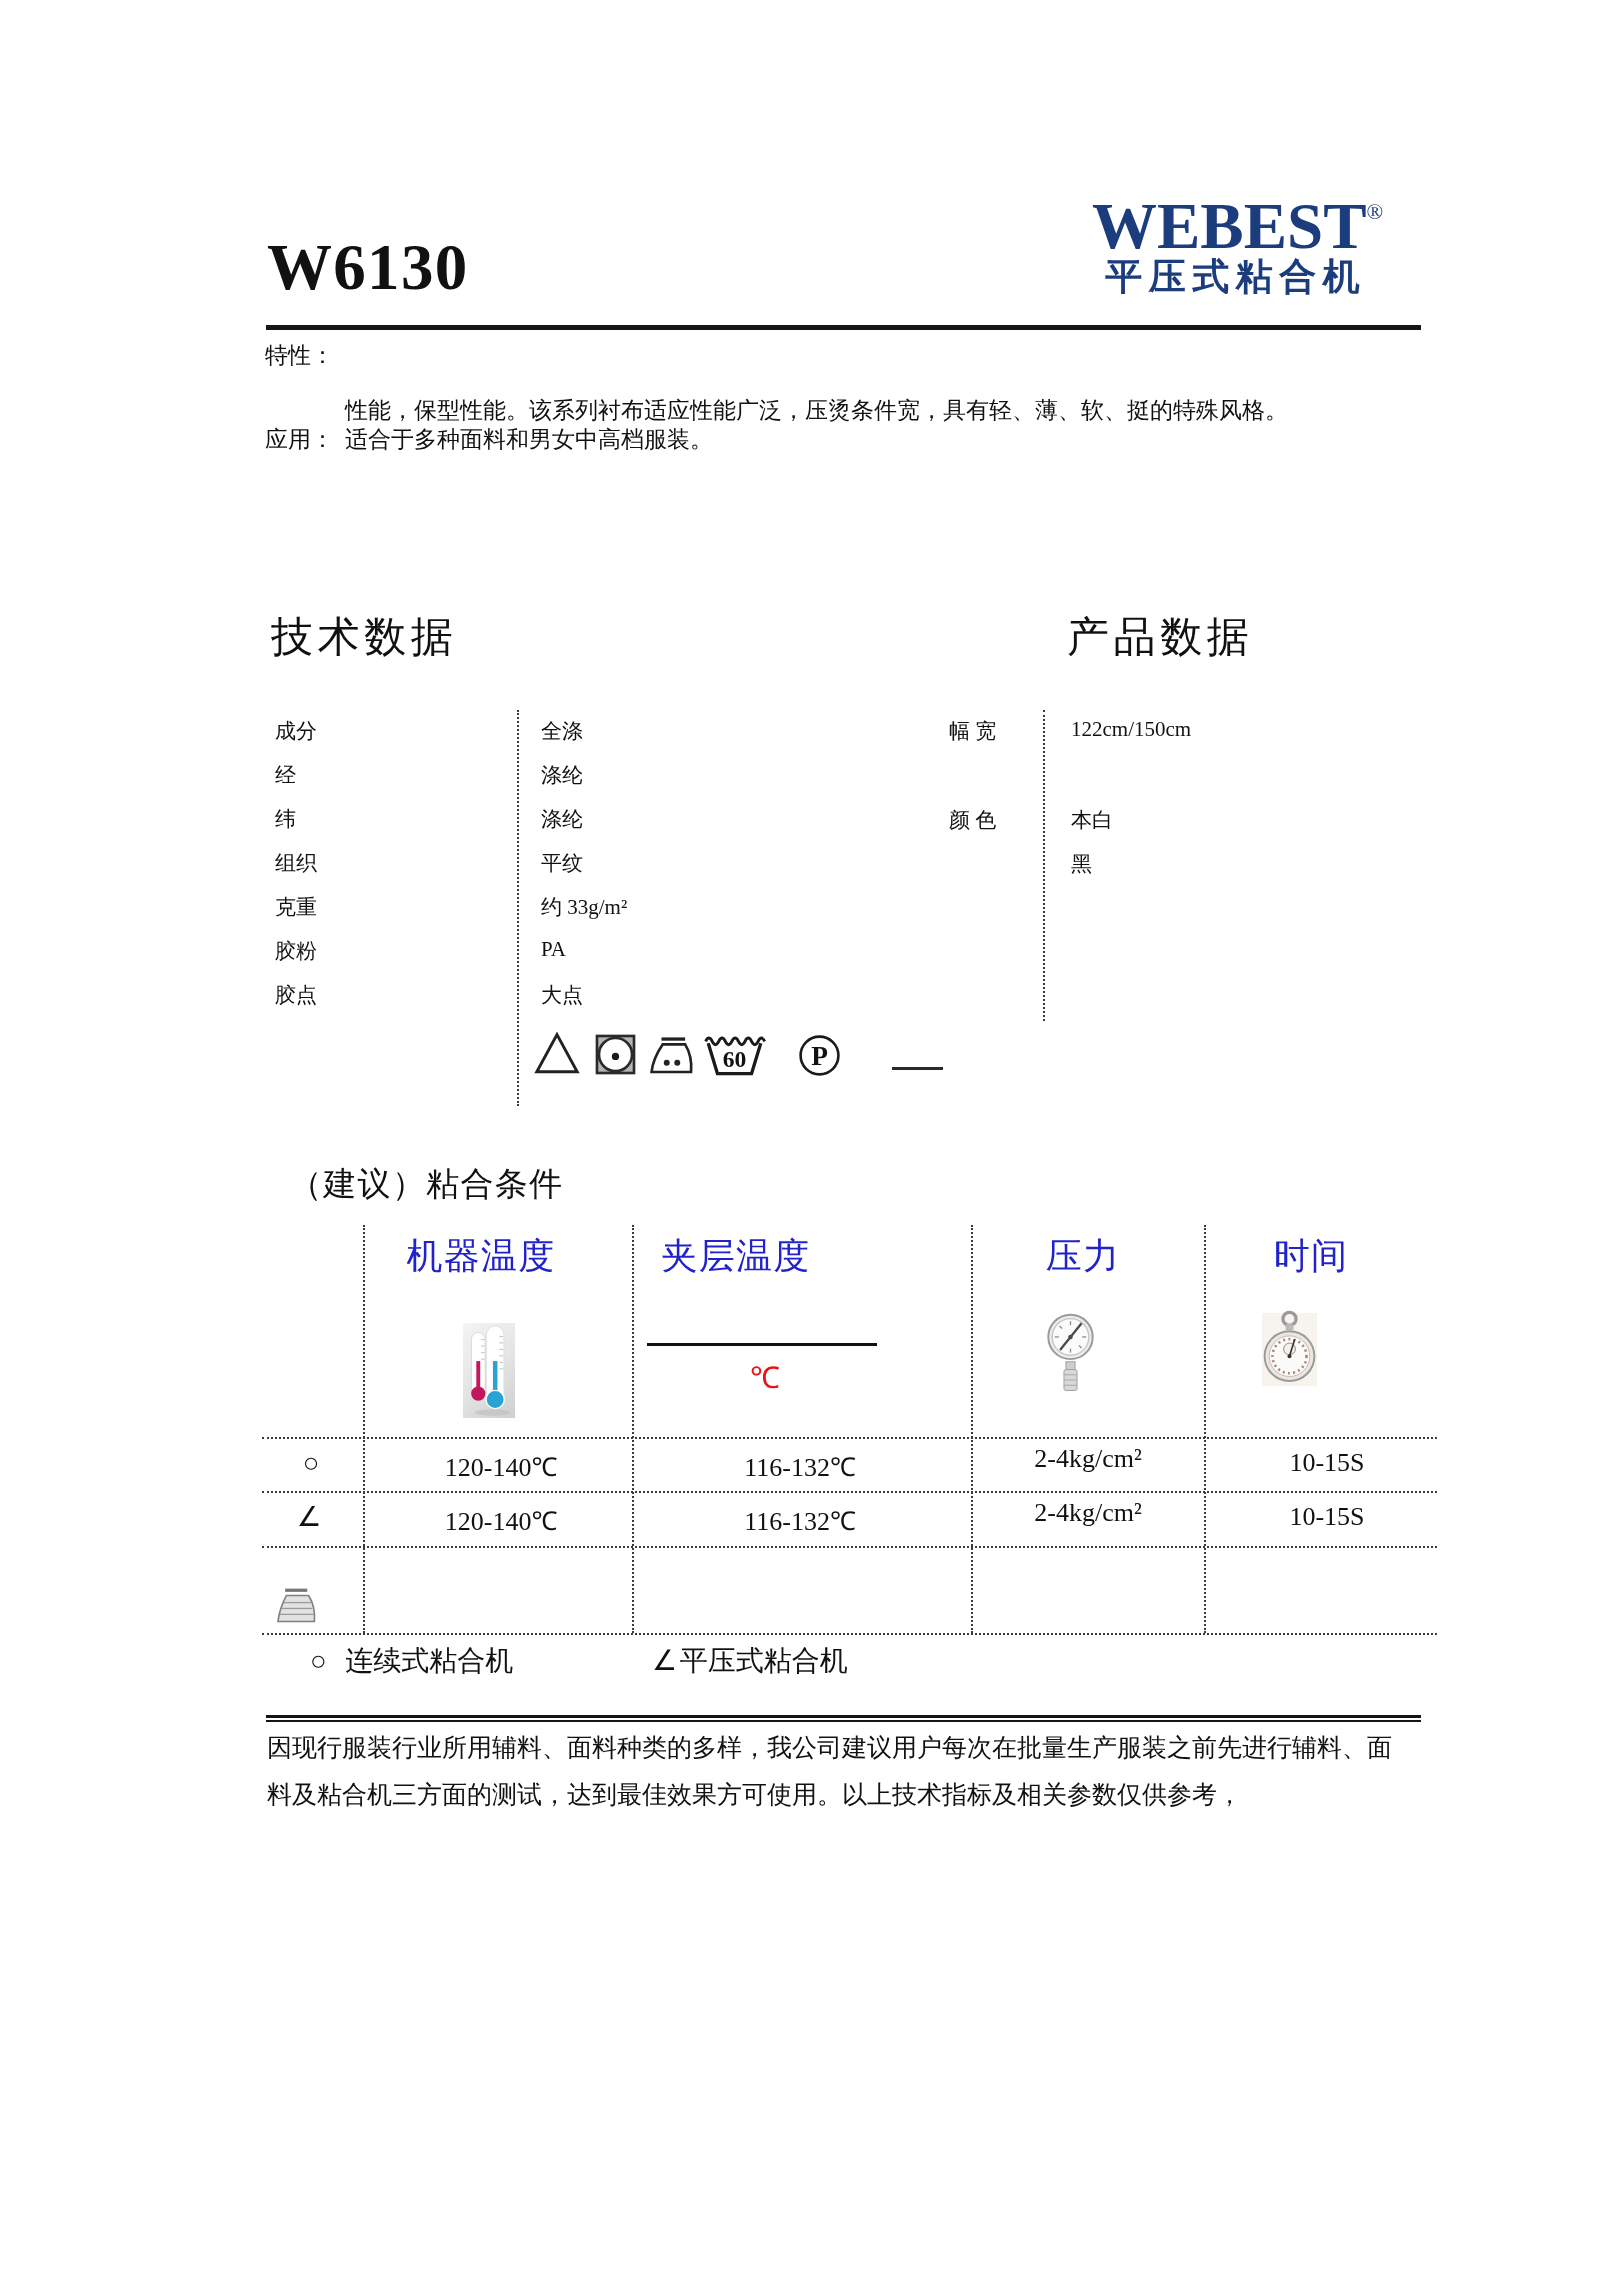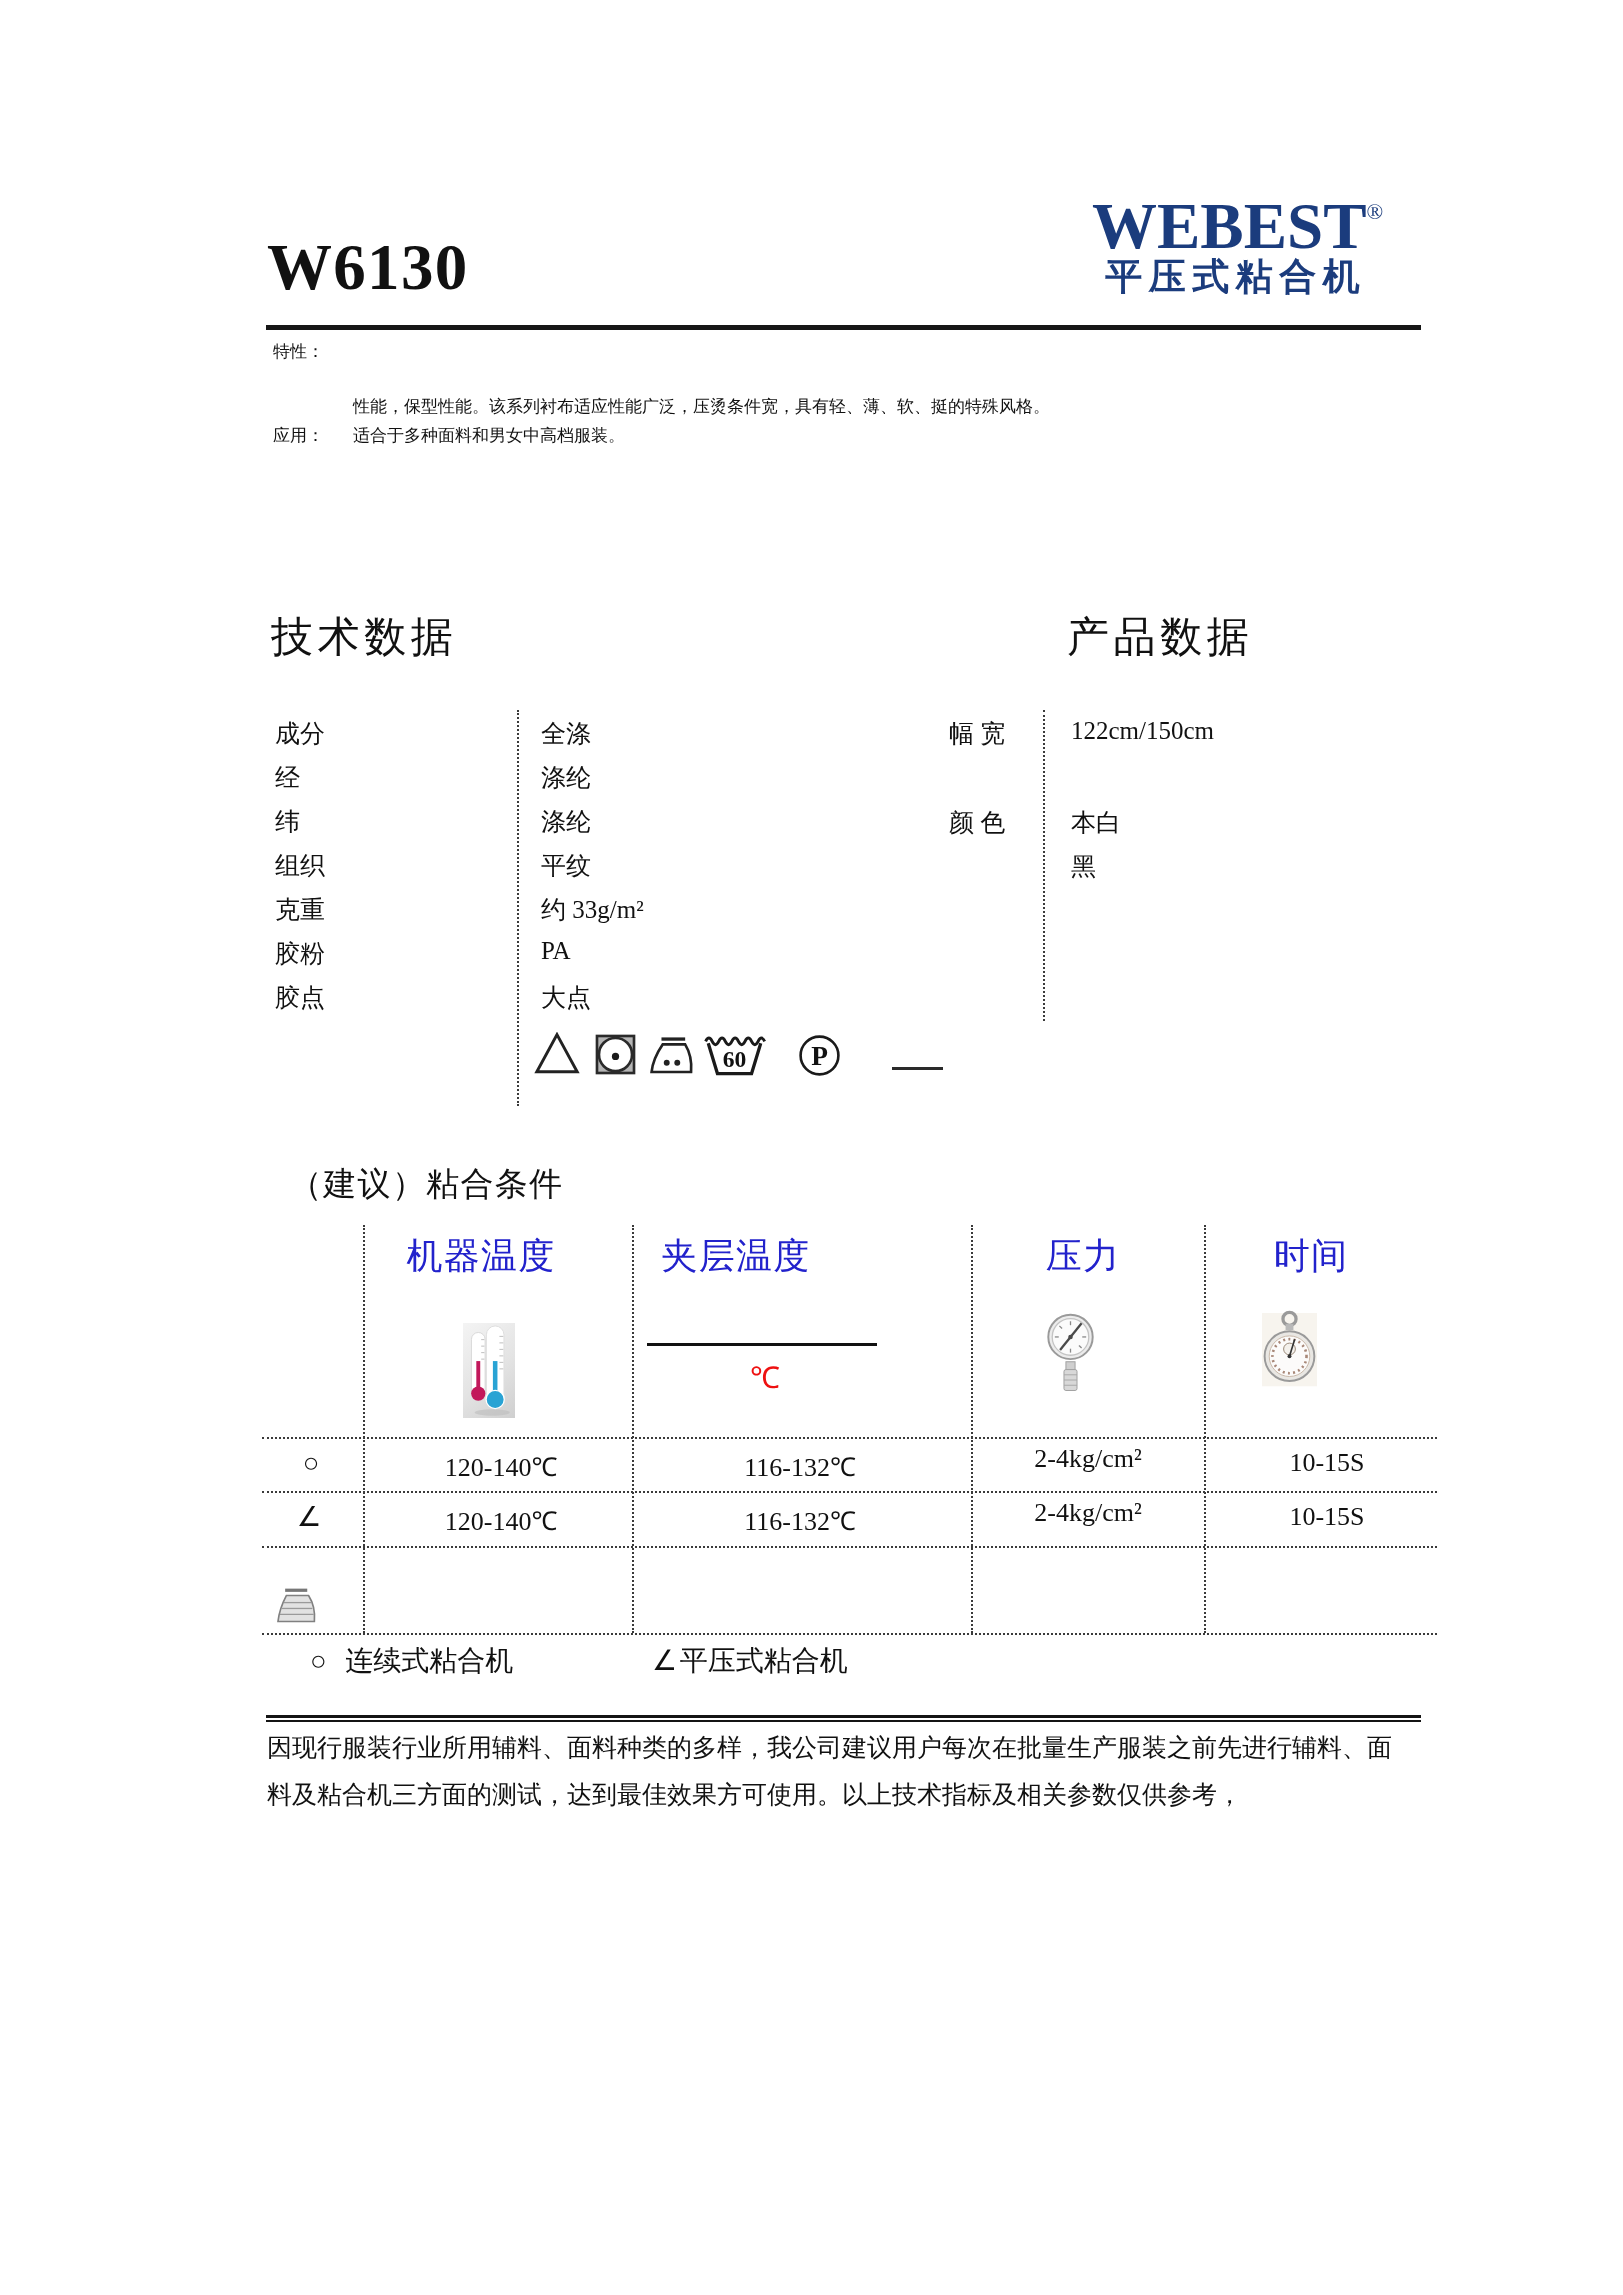--- a/index.html
+++ b/index.html
@@ -15,29 +15,29 @@
 
   
   .product-code{left:267px;top:230px;font-size:65px;font-weight:bold;letter-spacing:1.3px;}
   .logo{left:1092px;top:196px;width:281px;text-align:center;color:var(--brand-navy,#1b3c7d);}
   .logo-brand{font-size:65px;line-height:60px;font-weight:bold;font-family:"Liberation Serif",serif;letter-spacing:0px;}
   .logo-reg{font-size:22px;vertical-align:29px;font-weight:normal;}
   .logo-company{font-size:37px;line-height:41px;font-weight:bold;font-family:"Liberation Sans",sans-serif;letter-spacing:6.5px;margin-left:6.5px;}
   .header-rule{left:266px;top:325px;width:1155px;height:4.6px;background:#161616;}
 
   
-  .intro-line{font-size:17px;margin-left:8px;}
+  .intro-line{font-size:23px;}
   .lbl{left:265px;}
   .txt{left:345px;}
 
   
   .section-title{font-size:42px;letter-spacing:4.6px;}
 
   
-  .drow-label,.drow-value{position:absolute;font-size:25px;white-space:nowrap;}
+  .drow-label,.drow-value{position:absolute;font-size:21px;white-space:nowrap;}
   .vline-dotted{position:absolute;width:0;border-left:2px dotted #3a3a3a;}
 
   
   .care{position:absolute;}
 
   
   .bond-title{font-size:33px;letter-spacing:1.3px;}
   .bhead{position:absolute;transform:translateX(-50%);font-size:36px;color:var(--table-header-blue,#2222cc);letter-spacing:1.3px;}
   .hline-dotted{position:absolute;height:0;border-top:2px dotted #3a3a3a;}
   .bcell{position:absolute;transform:translateX(-50%);font-size:26px;white-space:nowrap;}

